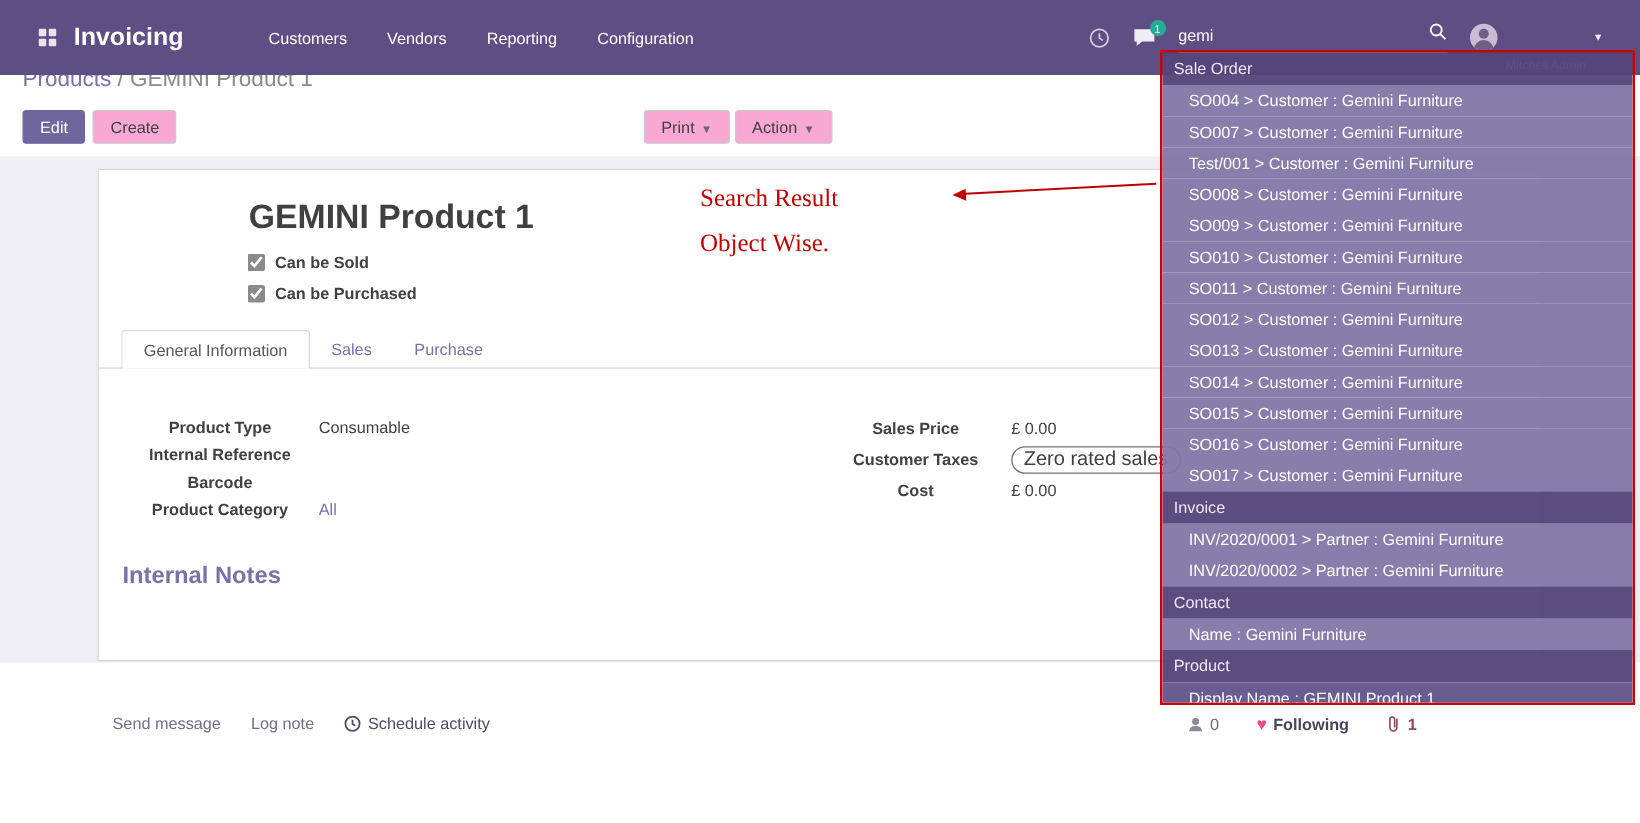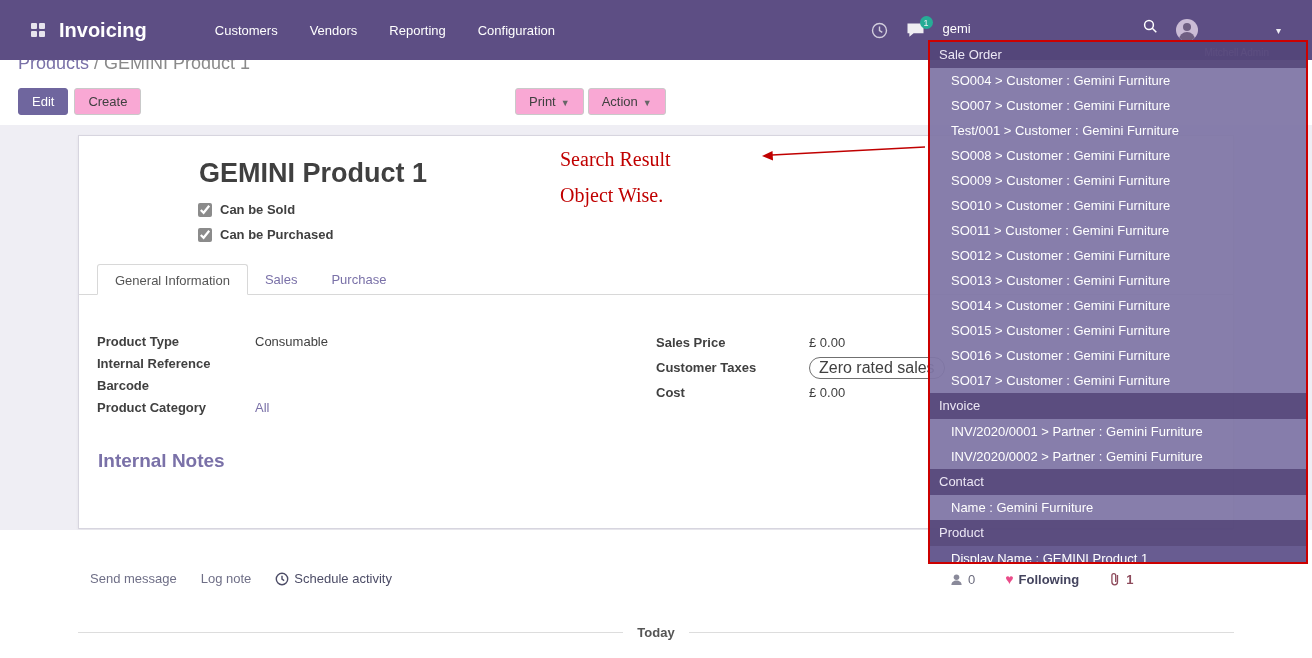--- a/index.html
+++ b/index.html
@@ -41,21 +41,21 @@
   .sheet { position:absolute; top:135px; left:78px; width:1156px; height:394px; background:#fff; border:1px solid #d7d5df; box-shadow:0 1px 3px rgba(0,0,0,.06); }
   .sheet-title { position:absolute; top:22px; left:120px; font-size:27px; font-weight:bold; color:#404040; }
   .chk-row { position:absolute; left:119px; display:flex; align-items:flex-end; gap:8px; }
   .chk-row input { width:14px; height:14px; accent-color:#8b8b8b; }
   .chk-row label { font-size:13px; font-weight:bold; color:#404040; }
   .tabs { position:absolute; top:128px; left:0; right:0; height:31px; border-bottom:1px solid #d8d8d8; display:flex; padding-left:18px; }
   .tab { font-size:13px; padding:8px 17px; color:#7a71a8; cursor:pointer; }
   .tab.active { color:#555; background:#fff; border:1px solid #d8d8d8; border-bottom:1px solid #fff; border-radius:3px 3px 0 0; margin-bottom:-1px; }
   .fields-left { position:absolute; left:18px; top:194px; }
   .fields-right { position:absolute; left:577px; top:194px; }
-  .frow { display:flex; align-items:center; height:22px; }
+  .frow { display:flex; align-items:center; height:22px;text-align:center; }
   .fields-right .frow { height:25px; }
   .flabel { width:158px; font-size:13px; font-weight:bold; color:#404040; }
   .fields-right .flabel { width:153px; }
   .fvalue { font-size:13px; color:#404040; }
   .fvalue.link { color:#7a71a8; cursor:pointer; }
   .pill { display:inline-block; font-size:16px; color:#404040; border:1px solid #707070; border-radius:11px; padding:1px 9px; }
   .notes-heading { position:absolute; left:19px; top:314px; font-size:19px; font-weight:bold; color:#7a71a8; }
 
   
   .annotation { position:absolute; z-index:15; color:#c00000; font-family:"Liberation Serif", serif; font-size:20px; }
@@ -235,25 +235,20 @@
       <span class="cr-item">
         <span class="heart">♥</span>
         <span class="fol">Following</span>
       </span>
       <span class="cr-item">
         <svg width="12" height="14" viewBox="0 0 12 14">
             <path d="M8.5 3v7a2.8 2.8 0 0 1-5.6 0V3.5a1.9 1.9 0 0 1 3.8 0V10" fill="none" stroke="#8d4a5b" stroke-width="1.3"></path>
           </svg>
         <span class="cnt-red">1</span>
       </span>
-    </div>
-    <div class="today-divider">
-      <span class="line"></span>
-      <span class="txt">Today</span>
-      <span class="line"></span>
     </div>
   </div>
 
   <div class="search-dropdown">
     <div class="sd-header">Sale Order</div>
     <div class="sd-item">SO004 &gt; Customer : Gemini Furniture</div>
     <div class="sd-item">SO007 &gt; Customer : Gemini Furniture</div>
     <div class="sd-item">Test/001 &gt; Customer : Gemini Furniture</div>
     <div class="sd-item">SO008 &gt; Customer : Gemini Furniture</div>
     <div class="sd-item">SO009 &gt; Customer : Gemini Furniture</div>

